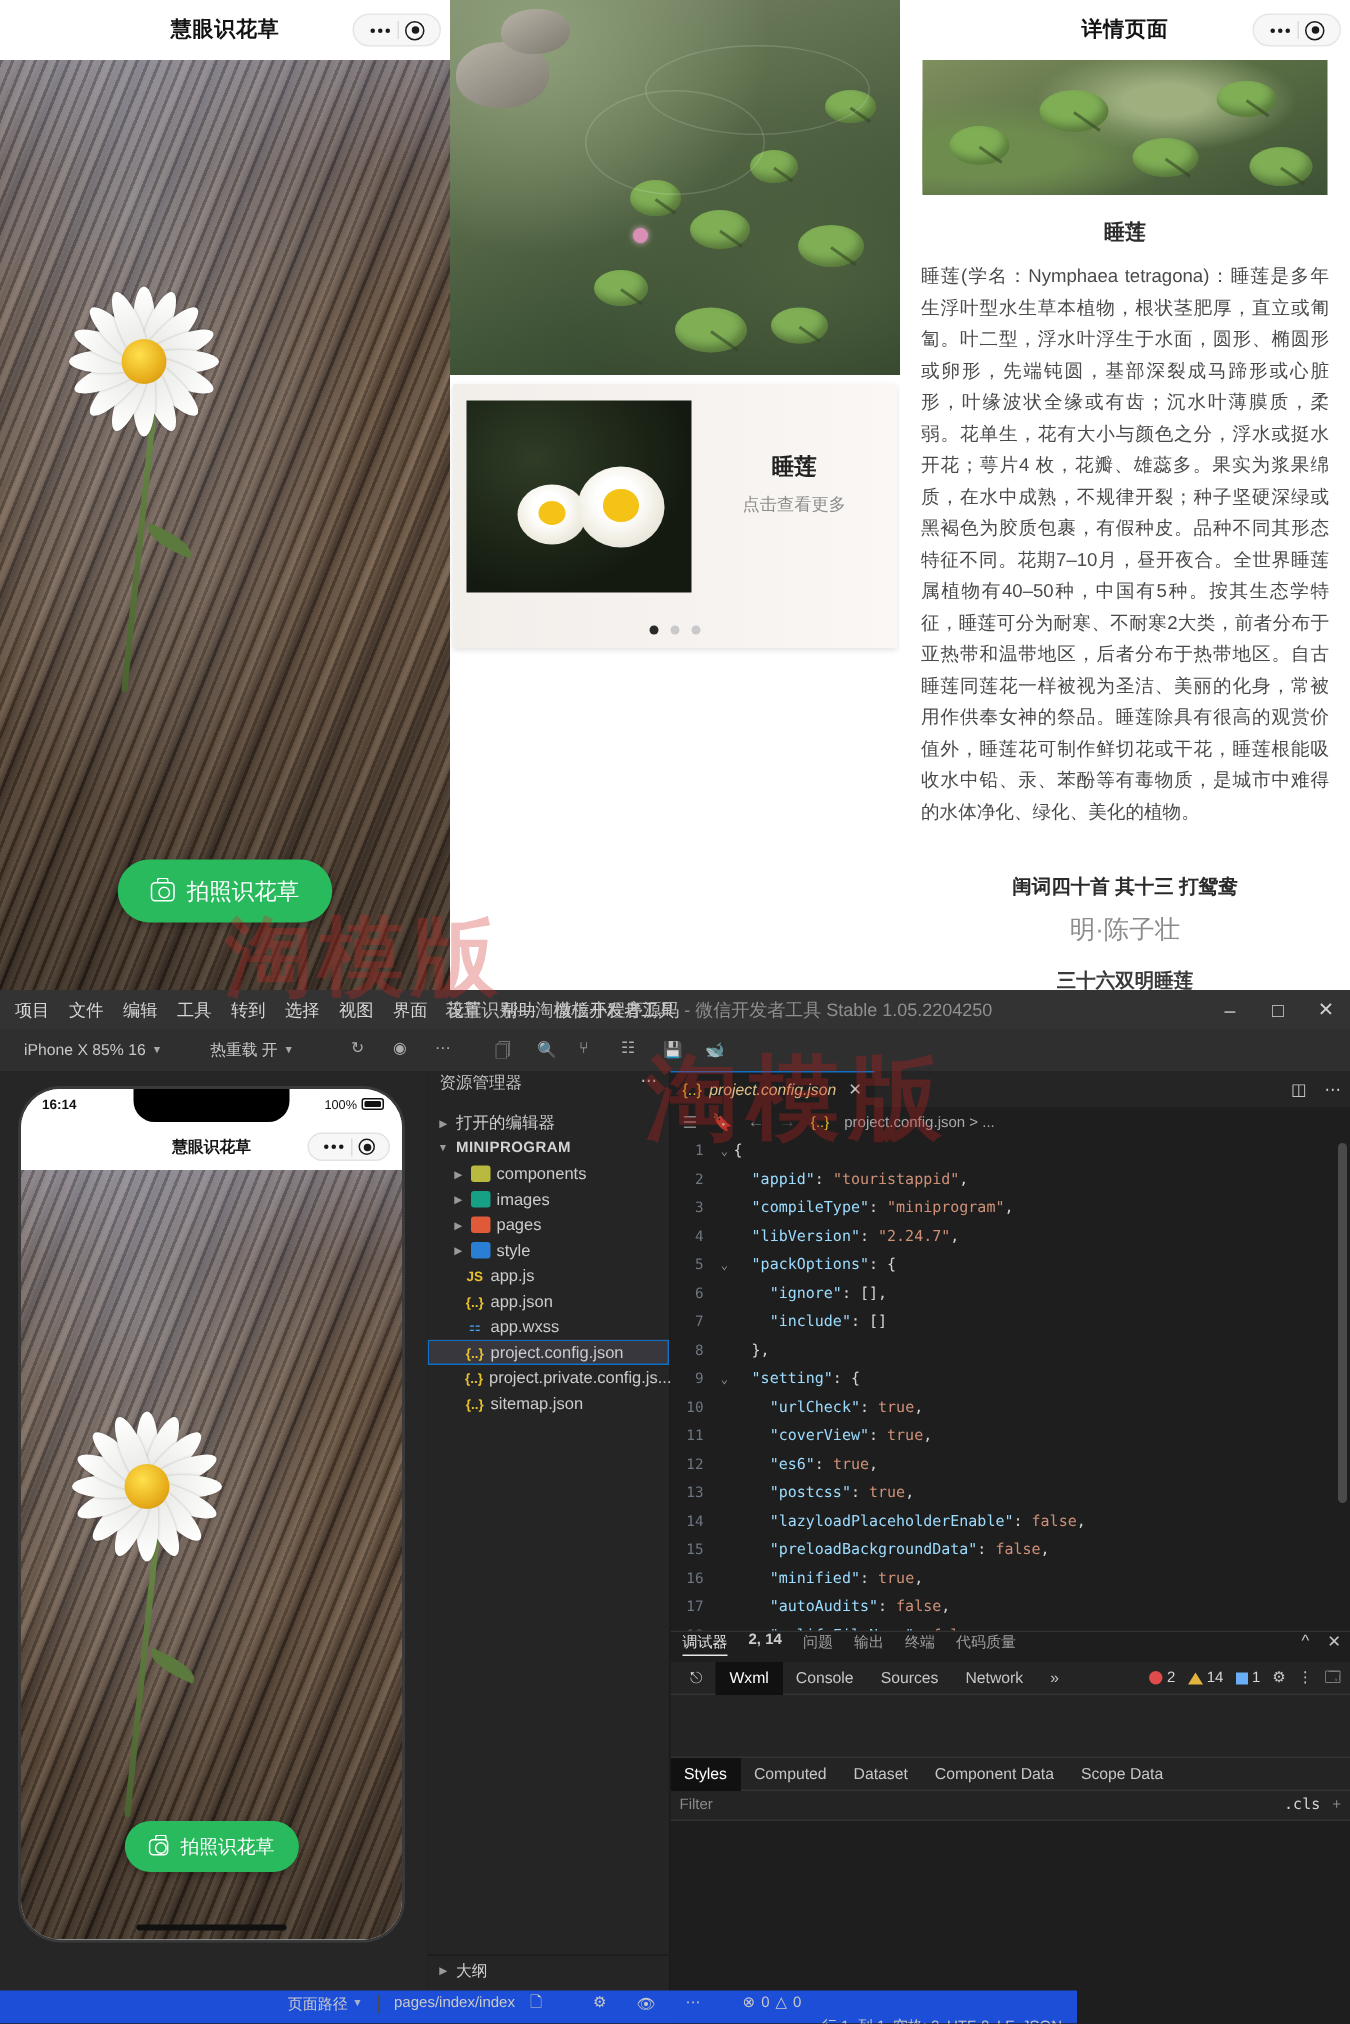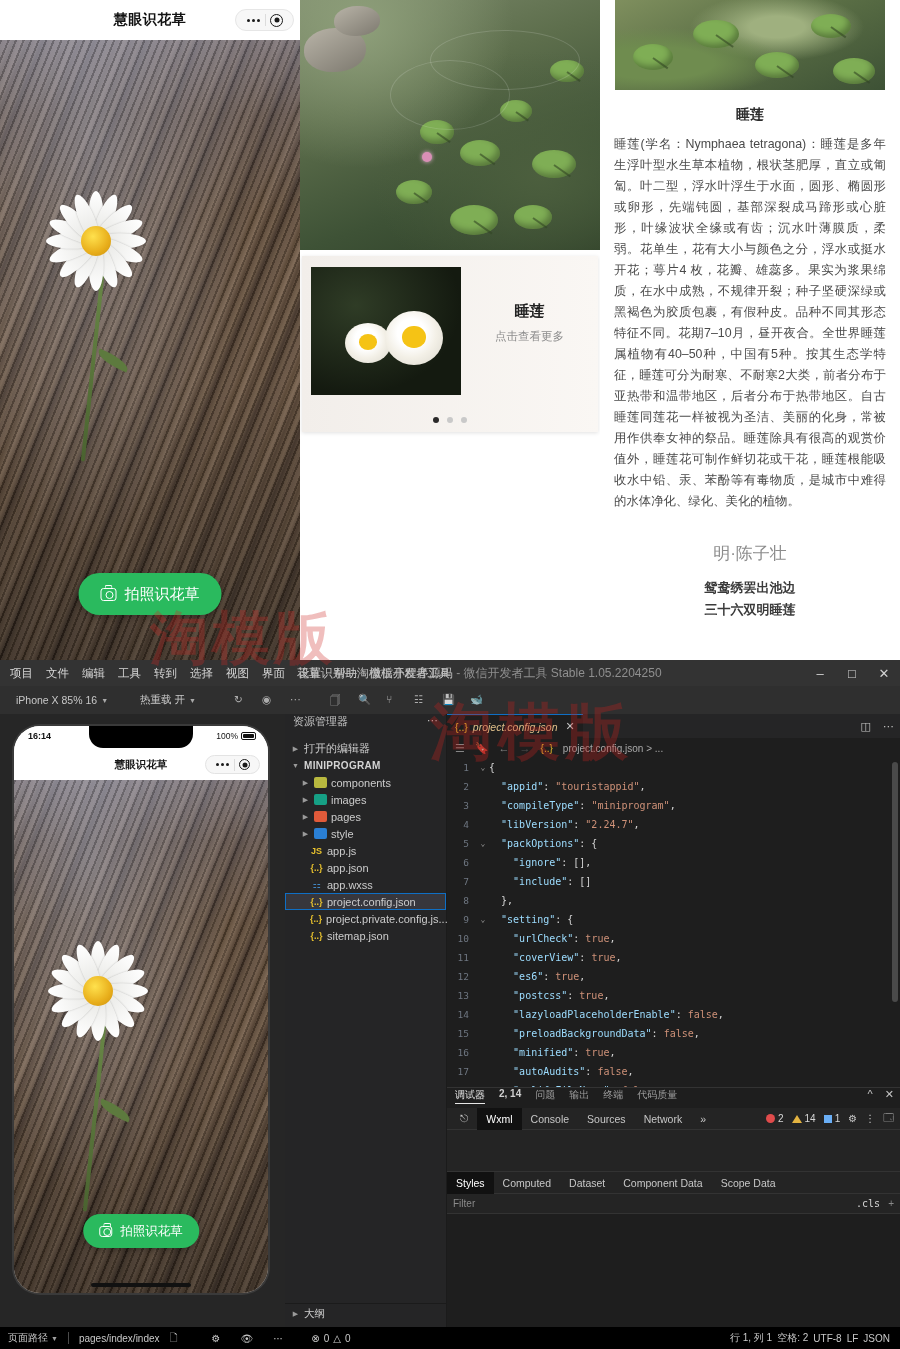--- a/index.html
+++ b/index.html
@@ -229,21 +229,21 @@
   .dot-red { width:9px;height:9px;border-radius:50%; background:#e04b4b; }
   .tri-yellow { width:0;height:0;border-left:5px solid transparent;border-right:5px solid transparent;border-bottom:8px solid #e3b341; }
   .sq-blue { width:8px;height:8px;background:#6aaef5; }
   .dt-empty { height: 42px; background:#242424; border-bottom:1px solid #333; }
   .styles-tabs { height:22px; display:flex; align-items:center; font-size:10.5px; color:#c7c7c7; border-bottom:1px solid #333; }
   .styles-tabs .st { padding: 0 9px; height:22px; display:flex; align-items:center; }
   .styles-tabs .st.on { background:#111; color:#fff; }
   .filter-row { height:20px; display:flex; align-items:center; justify-content:space-between; padding: 0 6px; font-size:10px; color:#8a8a8a; border-bottom:1px solid #333; }
   .filter-row .cls { color:#d4d4d4; font-family:"DejaVu Sans Mono",monospace; }
 
-  .statusbar { position:absolute; left:0; bottom:0; width:900px; height: 22px; background:#000000; display:flex; align-items:center; font-size:10px; color:#c9c9c9; }
+  .statusbar { position:absolute; left:0; bottom:0; width:718px; height: 22px; background:#1d4ed8; display:flex; align-items:center; font-size:10px; color:#c9c9c9;flex-direction:column; }
   .sb-left { display:flex; align-items:center; gap:10px; padding-left:8px; }
   .sb-sep { width:1px; height:12px; background:#4a4a4a; }
   .sb-right { margin-left:auto; display:flex; align-items:center; gap:5px; padding-right:10px; }
 </style>
 </head>
 <body>
 
 <div class="page">
 
   <div class="shots">
@@ -320,33 +320,46 @@
         </div>
         <div class="dots">
           <i class="on"></i>
           <i></i>
           <i></i>
         </div>
       </div>
     </div>
 
     <div class="shot">
+      <div class="navbar">
+        <span class="nav-back" style="left:-6px;right:auto;">‹</span>
+        <span class="nav-title">详情页面</span>
+        <div class="nav-caps">
+          <span class="cap-dots">
+              <i></i>
+              <i></i>
+              <i></i>
+            </span>
+          <span class="cap-sep"></span>
+          <span class="cap-target"></span>
+        </div>
+      </div>
       <div class="detail">
         <div class="hero">
           <div class="lily" style="left:18px;top:44px;width:40px;height:26px;"></div>
           <div class="lily" style="left:78px;top:20px;width:46px;height:28px;"></div>
           <div class="lily" style="left:140px;top:52px;width:44px;height:26px;"></div>
           <div class="lily" style="left:196px;top:14px;width:40px;height:24px;"></div>
           <div class="lily" style="left:218px;top:58px;width:42px;height:26px;"></div>
         </div>
         <div class="d-title">睡莲</div>
         <div class="d-body">睡莲(学名：Nymphaea tetragona)：睡莲是多年生浮叶型水生草本植物，根状茎肥厚，直立或匍匐。叶二型，浮水叶浮生于水面，圆形、椭圆形或卵形，先端钝圆，基部深裂成马蹄形或心脏形，叶缘波状全缘或有齿；沉水叶薄膜质，柔弱。花单生，花有大小与颜色之分，浮水或挺水开花；萼片4 枚，花瓣、雄蕊多。果实为浆果绵质，在水中成熟，不规律开裂；种子坚硬深绿或黑褐色为胶质包裹，有假种皮。品种不同其形态特征不同。花期7–10月，昼开夜合。全世界睡莲属植物有40–50种，中国有5种。按其生态学特征，睡莲可分为耐寒、不耐寒2大类，前者分布于亚热带和温带地区，后者分布于热带地区。自古睡莲同莲花一样被视为圣洁、美丽的化身，常被用作供奉女神的祭品。睡莲除具有很高的观赏价值外，睡莲花可制作鲜切花或干花，睡莲根能吸收水中铅、汞、苯酚等有毒物质，是城市中难得的水体净化、绿化、美化的植物。</div>
         <div class="poem">
+          <div class="poem-t">闺词四十首 其十三 打鸳鸯</div>
           <div class="poem-a">明·陈子壮</div>
-          <div class="poem-l">鸳鸯绣罢出池边</div>
           <div class="poem-l">三十六双明睡莲</div>
 
         </div>
       </div>
     </div>
   </div>
 
   <div class="watermark">淘模版</div>
   <div class="watermark2">淘模版</div>
 

